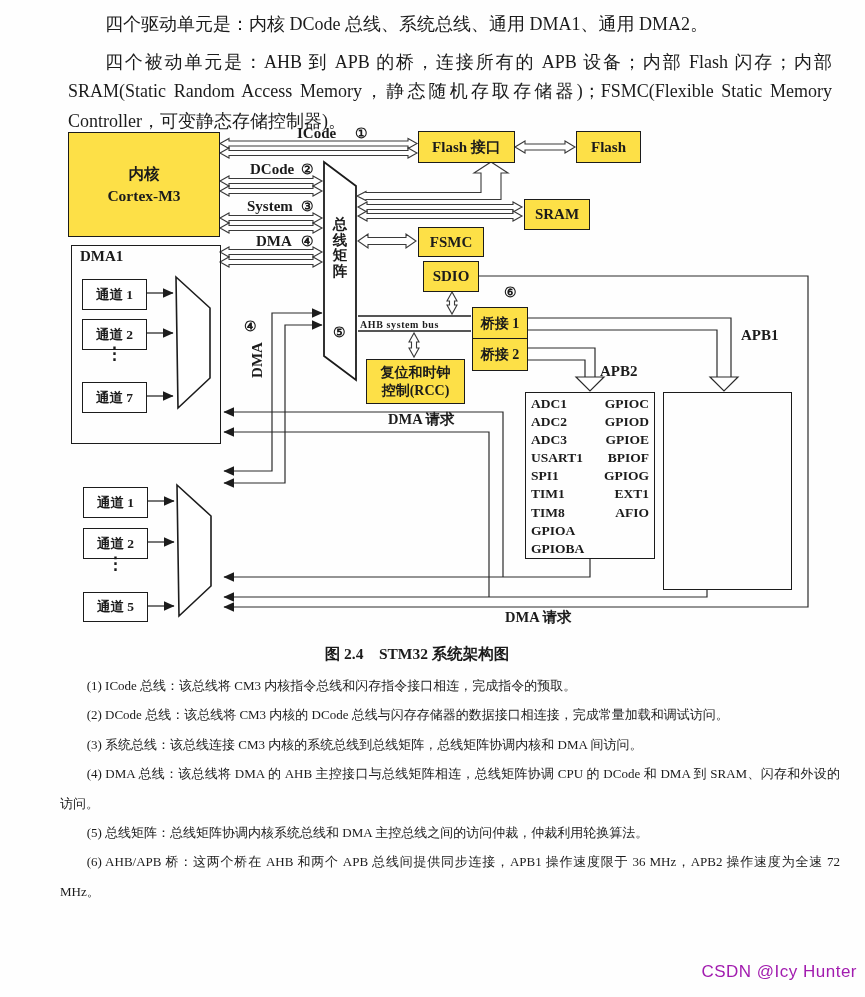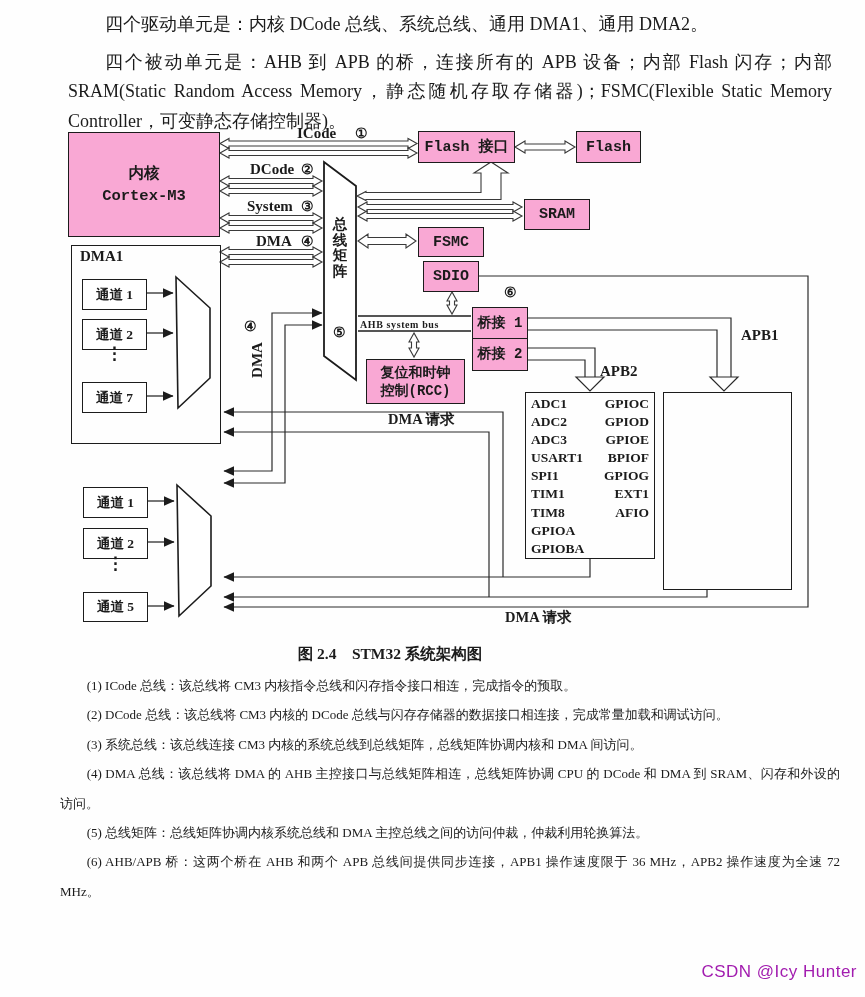--- a/index.html
+++ b/index.html
@@ -3,36 +3,36 @@
 <meta charset="utf-8">
 <style>
   html,body{margin:0;padding:0;background:#e8e8e8;}
   #page{position:relative;width:865px;height:997px;background:#fefefe;overflow:hidden;
         font-family:"Liberation Serif","DejaVu Serif",serif;color:#1b1b1b;}
   .abs{position:absolute;}
   .textcol{position:absolute;left:60px;top:2px;width:780px;}
   .para{margin:8px;font-size:18px;line-height:29.5px;text-align:justify;text-indent:2.05em;}
   .notescol{position:absolute;left:60px;top:671px;width:780px;}
   .note{margin:0;font-size:13px;line-height:29.4px;text-align:justify;text-indent:2.05em;font-family:Liberation Serif, serif;}
-  .box{position:absolute;border:1.6px solid #1c1c1c;background:#f9a8d4;display:flex;flex-direction:column;
-       align-items:center;justify-content:center;text-align:right;font-weight:600;font-size:15px;line-height:17px;font-family:Liberation Mono, monospace;}
+  .box{position:absolute;border:1.6px solid #1c1c1c;background:#fde047;display:flex;flex-direction:column;
+       align-items:center;justify-content:center;text-align:right;font-weight:600;font-size:15px;line-height:17px;}
   .frame{position:absolute;border:1.8px solid #1c1c1c;background:transparent;}
   .chan{position:absolute;border:1.5px solid #1c1c1c;background:#fff;display:flex;align-items:center;
         justify-content:center;font-size:13.5px;font-weight:600;}
   .lbl{position:absolute;white-space:nowrap;font-weight:600;font-size:15px;line-height:15px;}
   .cnum{position:absolute;white-space:nowrap;font-weight:600;font-size:14px;line-height:14px;}
   .ftitle{position:absolute;left:8px;top:2px;font-size:15px;font-weight:600;line-height:16px;}
   .vstack{position:absolute;width:16px;word-break:break-all;font-size:14.5px;line-height:15.6px;
           font-weight:600;text-align:center;}
   .colL{position:absolute;left:5px;top:2px;}
   .colR{position:absolute;right:5px;top:2px;text-align:right;}
   .pitem{font-size:13.5px;font-weight:600;white-space:nowrap;}
   .apb2 .pitem{line-height:18.1px;}
   .apb1 .pitem{line-height:17.7px;}
-  .caption{position:absolute;left:0;top:644px;width:780px;text-align:center;font-size:15.5px;font-weight:600;}
+  .caption{position:absolute;left:0;top:644px;width:780px;text-align:center;font-size:15.5px;font-weight:600;padding-left:27px;}
   .watermark{position:absolute;right:8px;top:962px;font-family:"Liberation Sans","DejaVu Sans",sans-serif;
              font-size:17px;color:#a21caf;letter-spacing:0.5px;}
 </style>
 </head>
 <body>
 
 <div id="page">
 
   <div class="textcol">
     <p class="para">四个驱动单元是：内核 DCode 总线、系统总线、通用 DMA1、通用 DMA2。</p>

